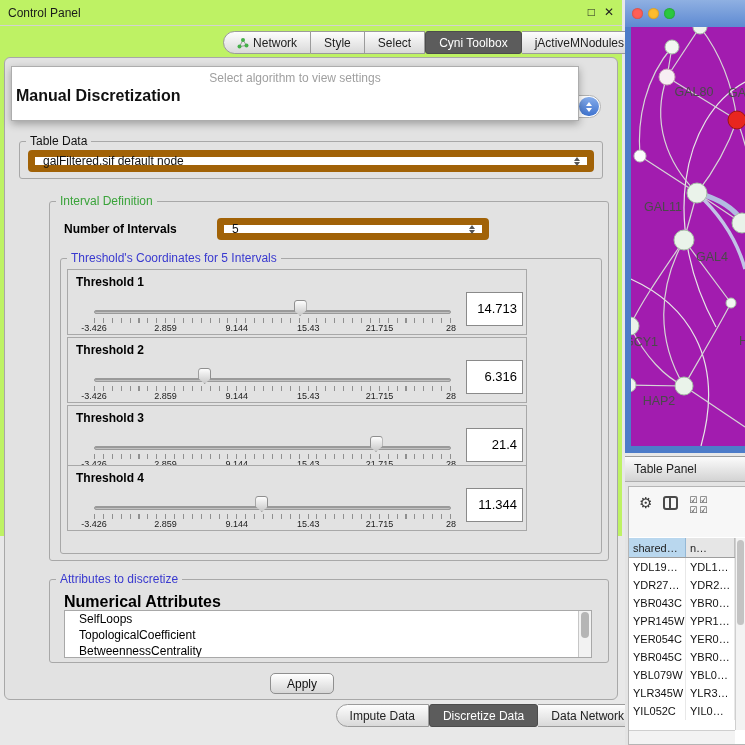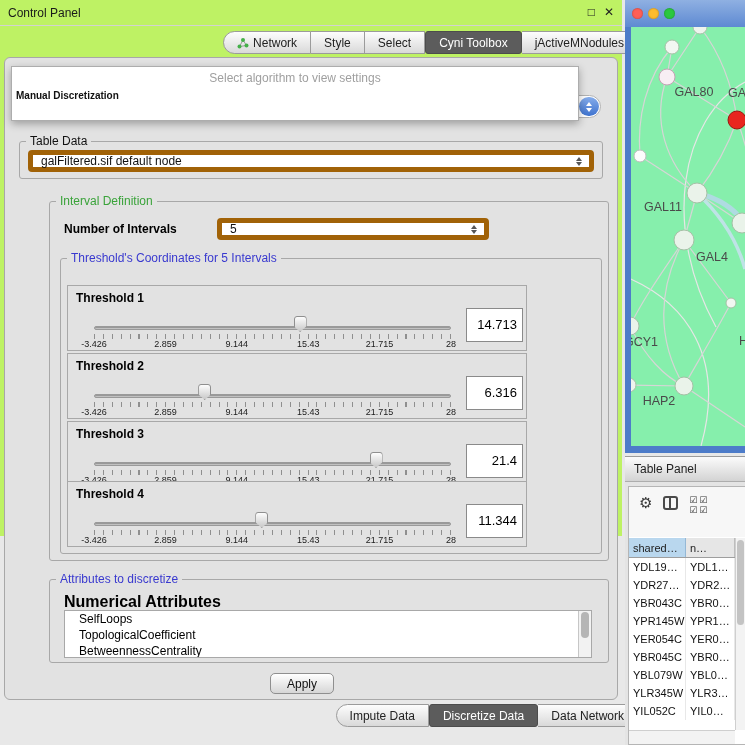--- a/index.html
+++ b/index.html
@@ -34,44 +34,44 @@
                     border:1px solid #b2b2b2; border-radius:12px; z-index:5; }
   .combo-cap { position:absolute; right:1px; top:1px; width:20px; height:19px; border-radius:10px;
                background:linear-gradient(#85acea,#3f73cf); display:flex; flex-direction:column;
                align-items:center; justify-content:center; gap:2px; }
   .combo-cap::before { content:""; border-left:3px solid transparent; border-right:3px solid transparent; border-bottom:4px solid #fff; }
   .combo-cap::after  { content:""; border-left:3px solid transparent; border-right:3px solid transparent; border-top:4px solid #fff; }
 
   .dropdown-overlay { position:absolute; left:6px; top:8px; width:568px; height:55px; background:#fff;
                       border:1px solid #adadad; box-shadow:0 3px 8px rgba(0,0,0,.3); z-index:20; }
   .dd-placeholder { text-align:center; color:#9f9f9f; font-size:12px; margin-top:4px; }
-  .dd-option { font-size:10px; line-height:15px; padding-left:4px; color:#111; }
+  .dd-option { font-size:16px; line-height:15px; padding-left:4px; color:#111; }
   .dd-option.bold { font-weight:bold; margin-top:3px; }
 
   .group { position:absolute; border:1px solid #a8a8a8; border-radius:3px; }
   .group-label { position:absolute; top:-8px; left:6px; background:#e2e2e2; padding:0 4px;
                  font-size:12px; line-height:14px; color:#111; white-space:nowrap; }
   .group-label.green { color:var(--green-label); }
   .group-label.blue  { color:var(--blue-label); }
 
   .table-data-group { left:14px; top:83px; width:584px; height:38px; }
-  .combobox { position:absolute; background:#fff; border:5px solid #a16207; border-radius:4px;
+  .combobox { position:absolute; background:#fff; border:7px solid #a16207; border-radius:4px;
               font-size:12px; color:#111; display:flex; align-items:center; padding-left:8px; }
   .combobox .val { flex:1; white-space:nowrap; overflow:hidden; }
   .spinner { width:15px; margin-right:3px; display:flex; flex-direction:column; align-items:center; gap:1px; flex:0 0 auto; }
   .spinner::before { content:""; border-left:3.5px solid transparent; border-right:3.5px solid transparent; border-bottom:4px solid #555; }
   .spinner::after  { content:""; border-left:3.5px solid transparent; border-right:3.5px solid transparent; border-top:4px solid #555; }
   .table-data-select { left:8px; top:8px; width:566px; height:22px; }
 
   .interval-group { left:44px; top:143px; width:560px; height:360px; }
   .noi-label { position:absolute; left:14px; top:20px; font-size:12px; font-weight:bold; }
   .noi-select { left:167px; top:16px; width:272px; height:22px; }
 
   .thresholds-group { left:10px; top:56px; width:542px; height:296px; }
-  .threshold-panel { position:absolute; left:6px; width:460px; height:66px; border:1px solid #a8a8a8; background:#e2e2e2;margin-top:16px; }
+  .threshold-panel { position:absolute; left:6px; width:460px; height:66px; border:1px solid #a8a8a8; background:#e2e2e2; }
   .t-label { position:absolute; left:8px; top:5px; font-size:12px; font-weight:bold; }
   .t-track { position:absolute; left:26px; top:40px; width:357px; height:4px; background:#c6c6c6;
              border:1px solid #9a9a9a; border-radius:2px; box-shadow:inset 0 1px 1px rgba(0,0,0,.25); }
   .t-thumb { position:absolute; top:30px; width:13px; height:16px;
              background:linear-gradient(#fdfdfd,#c9c9c9); border:1px solid #8f8f8f;
              clip-path:polygon(0 0,100% 0,100% 62%,50% 100%,0 62%); border-radius:3px 3px 0 0; }
   .t-ticks { position:absolute; left:26px; top:48px; width:358px; height:5px;
              background:repeating-linear-gradient(90deg,#8f8f8f 0px,#8f8f8f 1px,transparent 1px,transparent 8.9px); }
   .t-scale { position:absolute; left:26px; top:53px; width:357px; height:11px; }
   .t-scale span { position:absolute; transform:translateX(-50%); font-size:9px; color:#1a1a1a; white-space:nowrap; }
@@ -89,21 +89,21 @@
   .apply-btn { position:absolute; left:265px; top:615px; width:64px; height:21px;
                background:linear-gradient(#ffffff,#d6d6d6); border:1px solid #8f8f8f; border-radius:5px;
                font-size:12px; font-family:inherit; color:#111; }
 
   
   .network-window { position:absolute; left:625px; top:0; width:120px; height:453px; background:var(--window-blue); }
   .traffic { position:absolute; top:0; left:0; right:0; height:27px;
              background:linear-gradient(#8fb0e2,#5e8ad2); display:flex; align-items:center; padding-left:7px; gap:5px; }
   .tl { width:11px; height:11px; border-radius:50%; box-shadow:inset 0 0 2px rgba(0,0,0,.35); }
   .tl.red{background:var(--mac-red);} .tl.yellow{background:var(--mac-yellow);} .tl.green{background:var(--mac-green);}
-  .net-canvas { position:absolute; left:6px; top:27px; width:114px; height:419px; background:#86efac; overflow:hidden; }
+  .net-canvas { position:absolute; left:6px; top:27px; width:114px; height:419px; background:#a21caf; overflow:hidden; }
   .edge { stroke:#d6d6d6; stroke-width:1.2; fill:none; }
   .edge.faint { stroke:#e6e6e6; }
   .edge-blue { stroke:#b6d7ea; stroke-width:5; fill:none; opacity:.85; }
   .edge-blue2 { stroke:#c8e1f0; stroke-width:3.5; fill:none; opacity:.85; }
   #net-nodes circle { stroke-width:1; }
   .node-label { font-family:"Liberation Sans",sans-serif; font-size:12.5px; fill:#4a4a4a; }
 
   
   .table-panel-bar { position:absolute; left:625px; top:456px; width:120px; height:26px;
                      background:linear-gradient(#fbfbfb,#d3d3d3); border-top:1px solid #9c9c9c;

